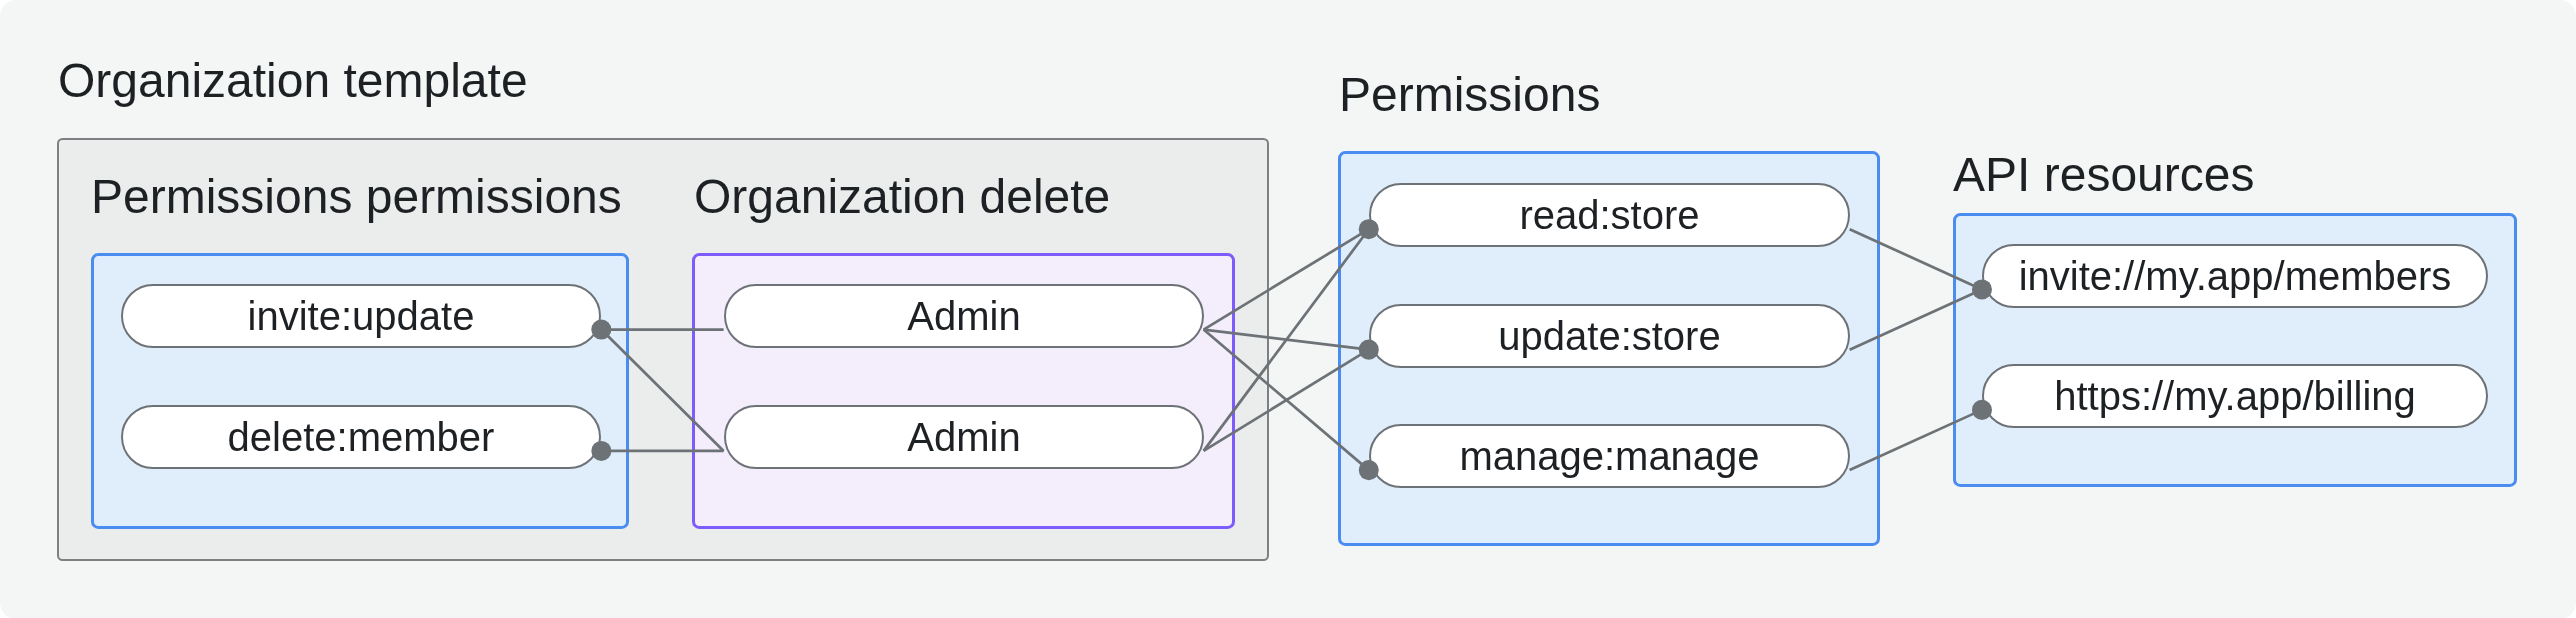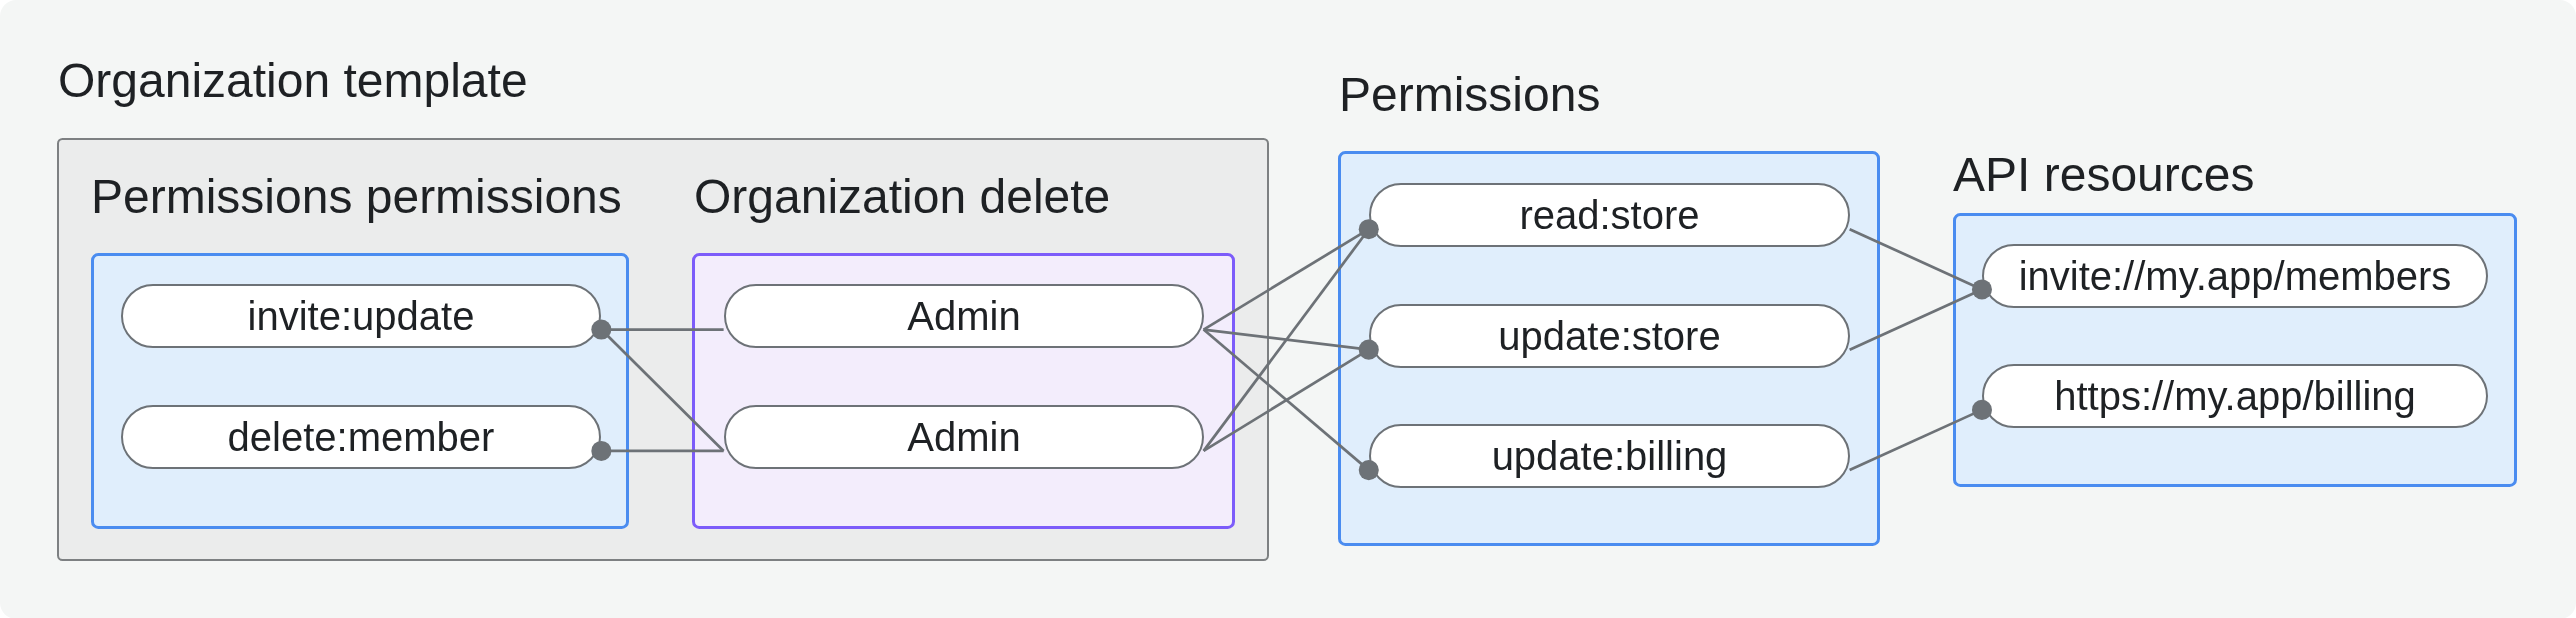--- a/index.html
+++ b/index.html
@@ -97,21 +97,21 @@
   <div class="pill" style="left:121px; top:405px; width:480px">delete:member</div>
 
   <div class="pill" style="left:724px; top:284px; width:480px">Admin</div>
 
   <div class="pill" style="left:724px; top:405px; width:480px">Admin</div>
 
   <div class="pill" style="left:1369px; top:183px; width:481px">read:store</div>
 
   <div class="pill" style="left:1369px; top:304px; width:481px">update:store</div>
 
-  <div class="pill" style="left:1369px; top:424px; width:481px">update:billing</div>
+  <div class="pill" style="left:1369px; top:424px; width:481px">manage:manage</div>
 
   <div class="pill" style="left:1982px; top:244px; width:506px">invite://my.app/members</div>
 
   <div class="pill" style="left:1982px; top:364px; width:506px">https://my.app/billing</div>
 
   <svg id="edge-layer" width="2576" height="619" viewBox="0 0 2823 678">
       <line x1="659" y1="361" x2="793" y2="361" stroke="#6d7277" stroke-width="3"></line>
       <line x1="659" y1="361" x2="793" y2="494" stroke="#6d7277" stroke-width="3"></line>
       <line x1="659" y1="494" x2="793" y2="494" stroke="#6d7277" stroke-width="3"></line>
       <line x1="1319" y1="361" x2="1500" y2="251" stroke="#6d7277" stroke-width="3"></line>

